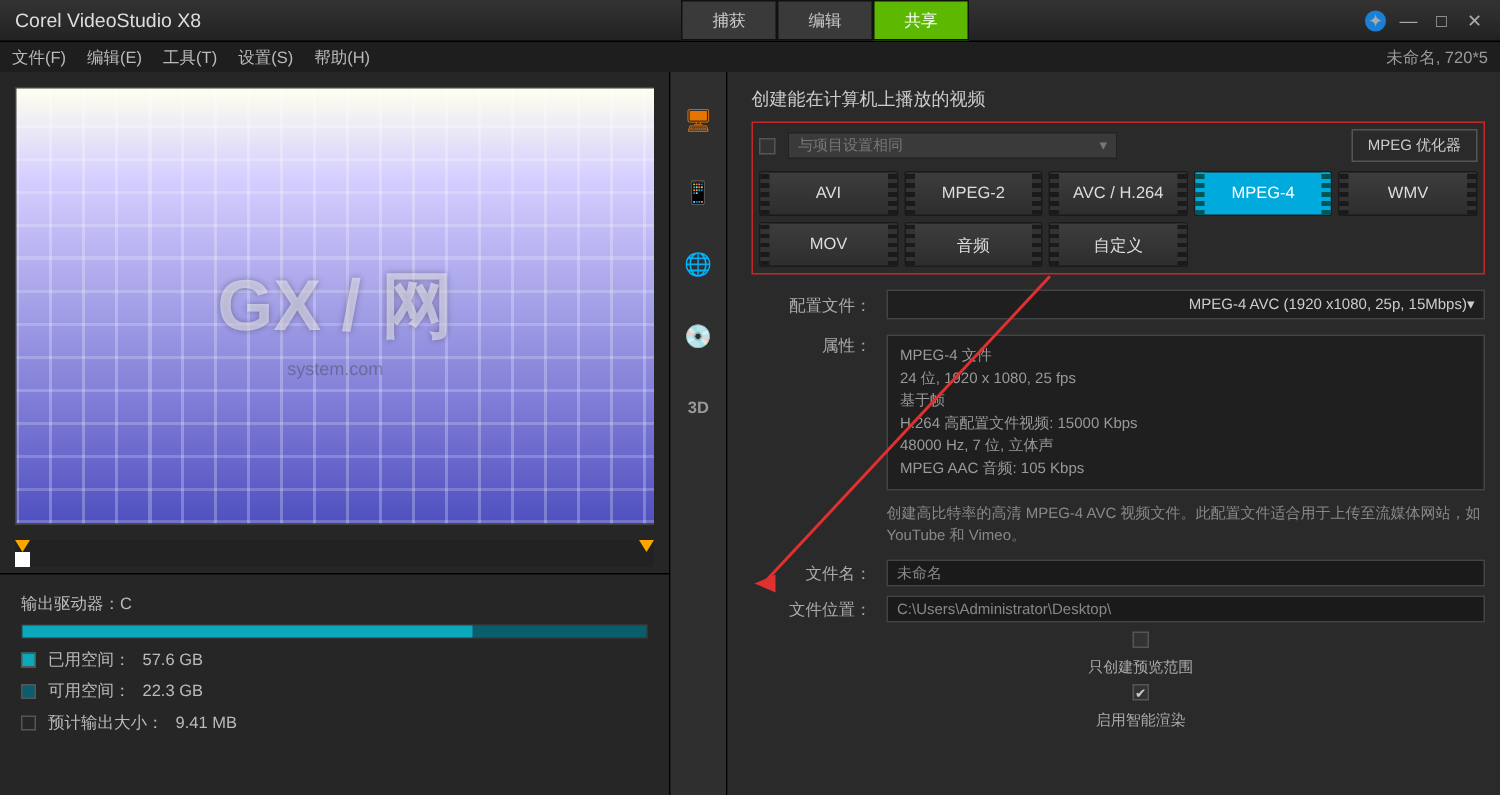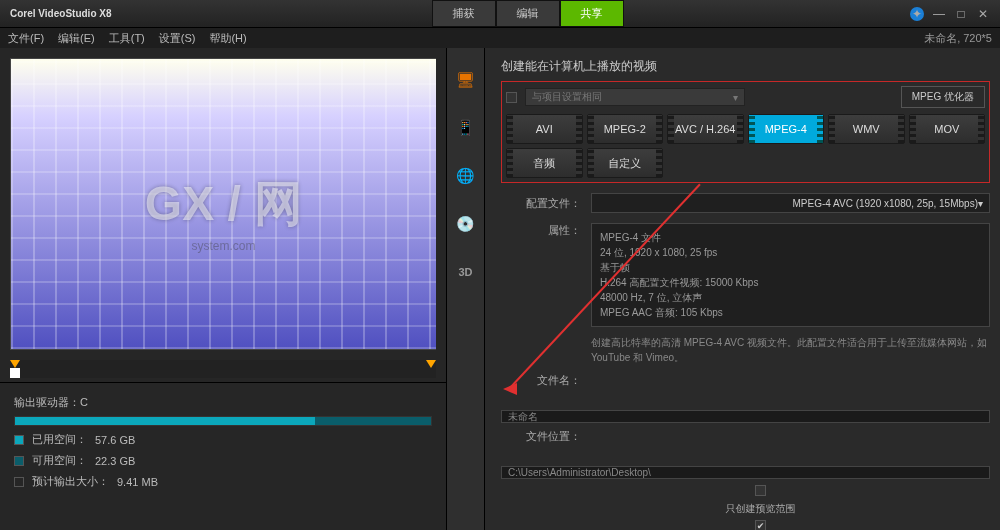--- a/index.html
+++ b/index.html
@@ -1,18 +1,18 @@
 <!DOCTYPE html>
 <html><head>
 <meta charset="utf-8">
 <style>
 * { margin: 0; padding: 0; box-sizing: border-box; font-family: "Microsoft YaHei", Arial, sans-serif; }
 body { background: #1a1a1a; color: #ccc; width: 1000px; height: 530px; overflow: hidden; font-size: 11px; }
 .titlebar { height: 28px; background: linear-gradient(#333,#222); display: flex; align-items: center; padding: 0 10px; border-bottom: 1px solid #000; }
-.titlebar .logo { font-size: 10px; color: #ddd; font-weight: 700; }
+.titlebar .logo { font-size: 13px; color: #ddd; font-weight: 400; }
 .titlebar .tabs { display: flex; margin-left: 320px; }
 .titlebar .tab { padding: 5px 20px; background: #3a3a3a; border: 1px solid #111; color: #ccc; cursor: pointer; }
 .titlebar .tab.active { background: #5cb800; color: #fff; }
 .titlebar .winctl { margin-left: auto; display: flex; gap: 8px; align-items: center; }
 .titlebar .winctl span { width: 14px; height: 14px; display: inline-flex; align-items:center; justify-content:center; font-size:12px; color:#aaa; cursor:pointer;}
 .winctl .globe { width:18px;height:18px;background:#1b7fd6;border-radius:50%;font-size:9px;color:#fff;}
 .menubar { height: 20px; background: #1e1e1e; display:flex; align-items:center; padding:0 8px; gap:14px; color:#bbb; font-size:11px; }
 .menubar span { cursor:pointer; }
 .menubar .projname { margin-left:auto; color:#999; }
 .main { display:flex; height: 482px; }
@@ -40,33 +40,33 @@
 .midstrip{width:38px;background:#2f2f2f;border-right:1px solid #000;display:flex;flex-direction:column;align-items:center;padding-top:20px;gap:24px;}
 .midstrip .icn{width:24px;height:24px;display:flex;align-items:center;justify-content:center;color:#999;cursor:pointer;font-size:15px;}
 .midstrip .icn.active{color:#e87400;}
 .rightpane{flex:1;background:#2a2a2a;padding:10px 10px 10px 16px;overflow:hidden;position:relative;}
 .section-title{color:#ccc;font-size:12px;margin-bottom:6px;}
 .redbox{border:1px solid #c62828;padding:4px;margin-bottom:10px;}
 .toprow{display:flex;align-items:center;margin-bottom:6px;gap:8px;}
 .toprow .chk{width:11px;height:11px;border:1px solid #555;background:#333;}
 .toprow .sel{flex:0 0 220px;background:#3a3a3a;border:1px solid #222;height:18px;color:#777;font-size:10px;padding:2px 6px;display:flex;align-items:center;justify-content:space-between;}
 .toprow .mpegopt{margin-left:auto;border:1px solid #555;padding:3px 10px;font-size:10px;color:#ccc;cursor:pointer;}
-.fmtgrid{display:grid;grid-template-columns:repeat(6,1fr);gap:4px;}
+.fmtgrid{display:grid;grid-template-columns:repeat(5,1fr);gap:4px;}
 .fmtbtn{height:30px;background:linear-gradient(#3d3d3d,#2d2d2d);border:1px solid #1a1a1a;color:#ddd;display:flex;align-items:center;justify-content:center;font-size:11px;cursor:pointer;position:relative;border-radius:2px;}
 .fmtbtn::before,.fmtbtn::after{content:'';position:absolute;top:0;bottom:0;width:6px;background:repeating-linear-gradient(0deg,#1a1a1a 0 3px,#333 3px 6px);}
 .fmtbtn::before{left:0;}.fmtbtn::after{right:0;}
 .fmtbtn.active{background:#00aadd;color:#fff;}
 .fmtbtn.active::before,.fmtbtn.active::after{background:repeating-linear-gradient(0deg,#055 0 3px,#00aadd 3px 6px);}
 .cfgrow{display:flex;align-items:center;margin:10px 0 6px;gap:10px;}
 .cfgrow .lbl{width:80px;text-align:right;color:#aaa;font-size:11px;}
 .cfgrow .val{flex:1;}
 .profile-sel{background:#1f1f1f;border:1px solid #444;height:20px;color:#ccc;padding:2px 6px;font-size:10px;display:flex;align-items:center;justify-content:flex-end;}
 .props-box{background:#1f1f1f;border:1px solid #444;min-height:86px;padding:6px 8px;color:#999;font-size:10px;line-height:1.5;}
 .hint{color:#888;font-size:10px;line-height:1.5;margin:8px 0 8px 90px;}
-.inputline{display:flex;margin:6px 0;gap:22px;flex-direction:column;}
+.inputline{display:flex;align-items:center;margin:6px 0;gap:10px;}
 .inputline .lbl{width:80px;text-align:right;color:#aaa;font-size:11px;}
 .inputline input{flex:1;background:#1a1a1a;border:1px solid #444;color:#888;height:18px;padding:0 6px;font-size:10px;}
 .chkrow{display:flex;align-items:center;gap:6px;margin:4px 0 4px 30px;font-size:10px;color:#aaa;flex-direction:column;}
 .chkrow .box{width:11px;height:11px;border:1px solid #555;background:#333;display:flex;align-items:center;justify-content:center;font-size:9px;color:#ccc;}
 .arrow-anno{position:absolute;left:24px;top:340px;color:#e03030;font-size:0;pointer-events:none;}
 .arrow-line{position:absolute;width:280px;height:2px;background:#e03030;transform-origin:left center;transform:rotate(-47deg);}
 .arrow-head{position:absolute;left:-6px;top:-5px;border-right:14px solid #e03030;border-top:6px solid transparent;border-bottom:6px solid transparent;}
 </style>
 </head>
 <body>

